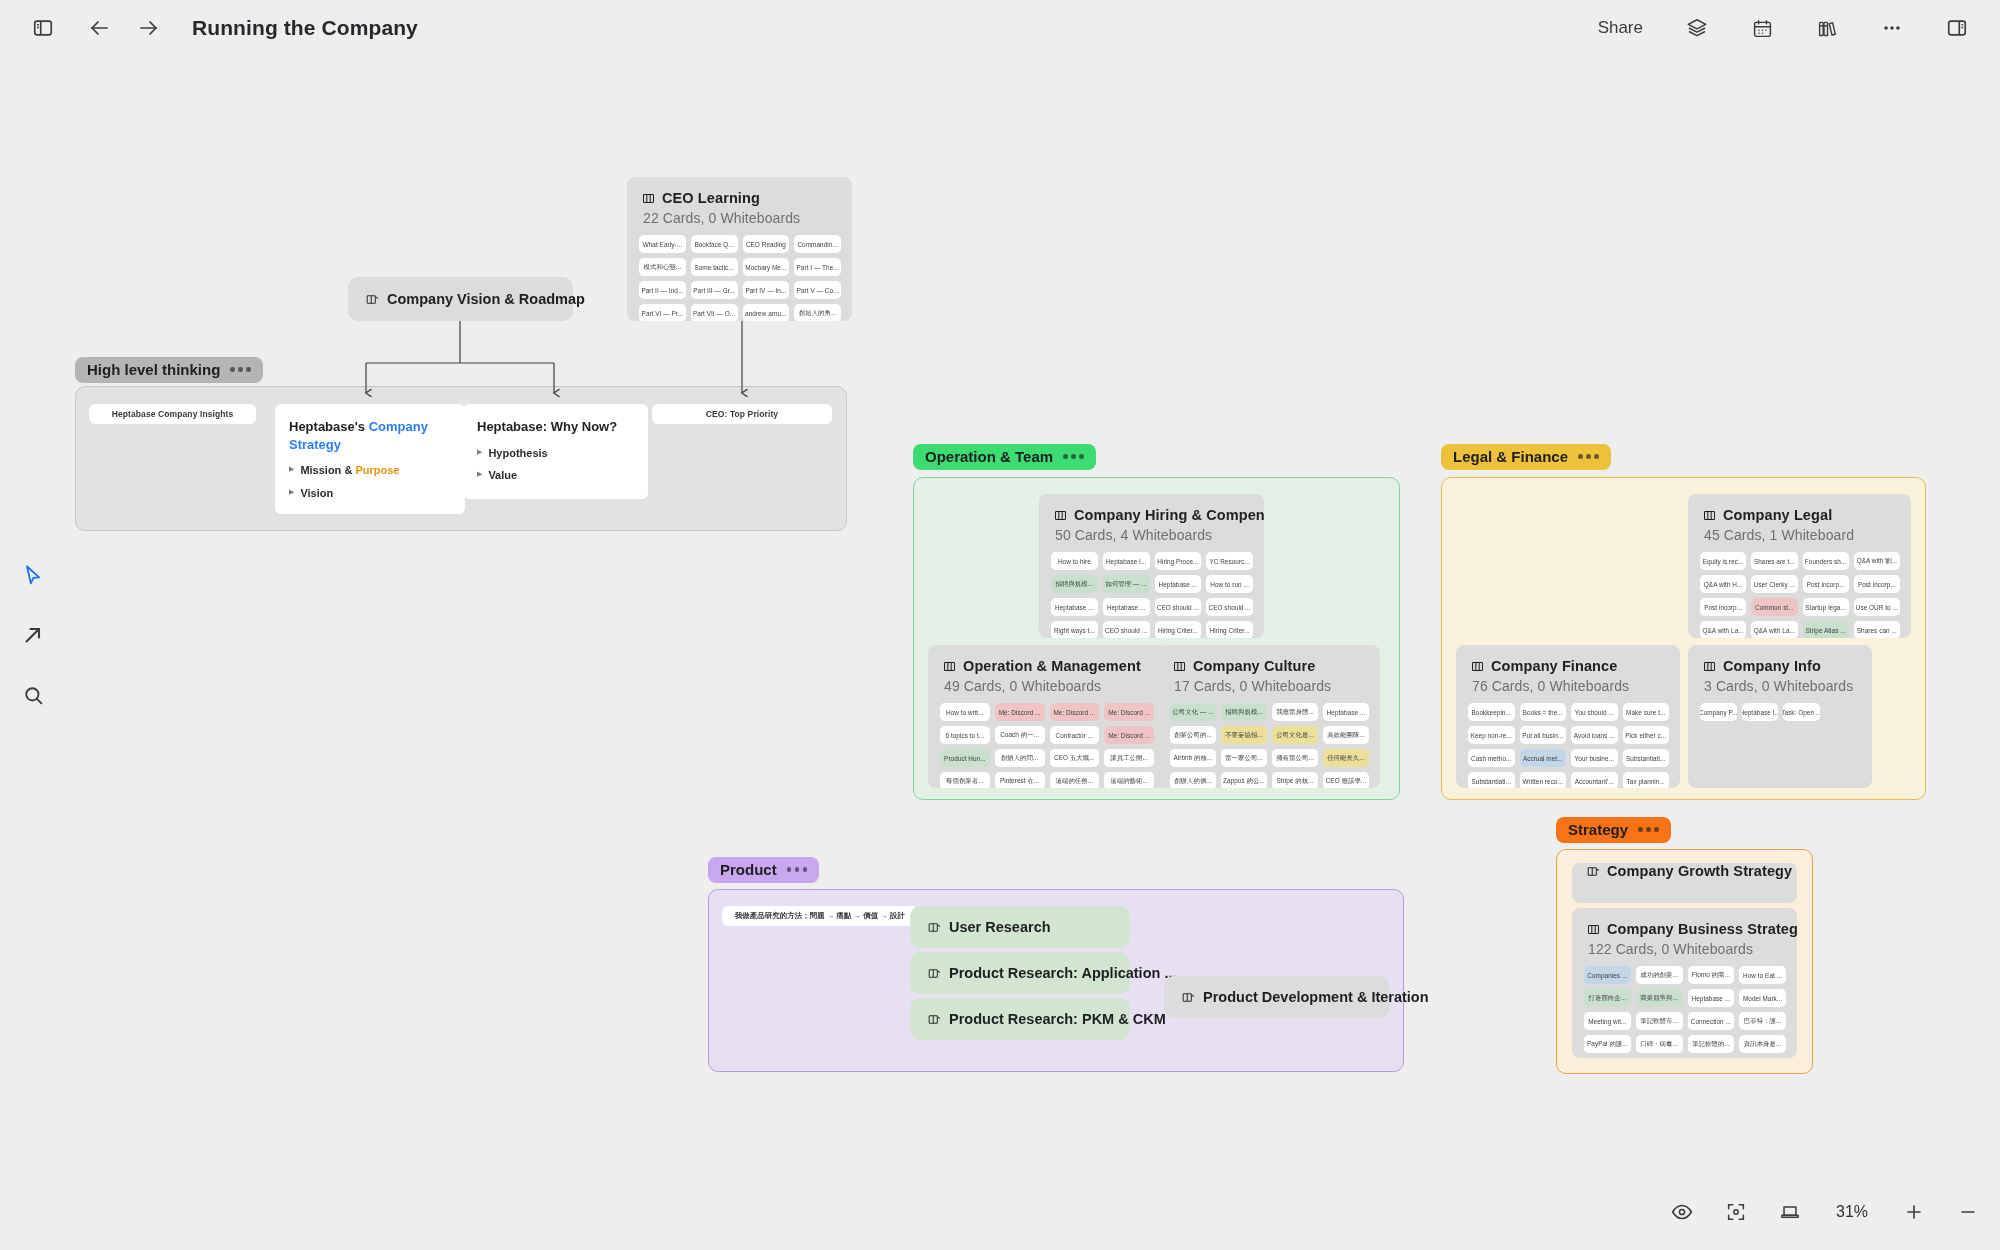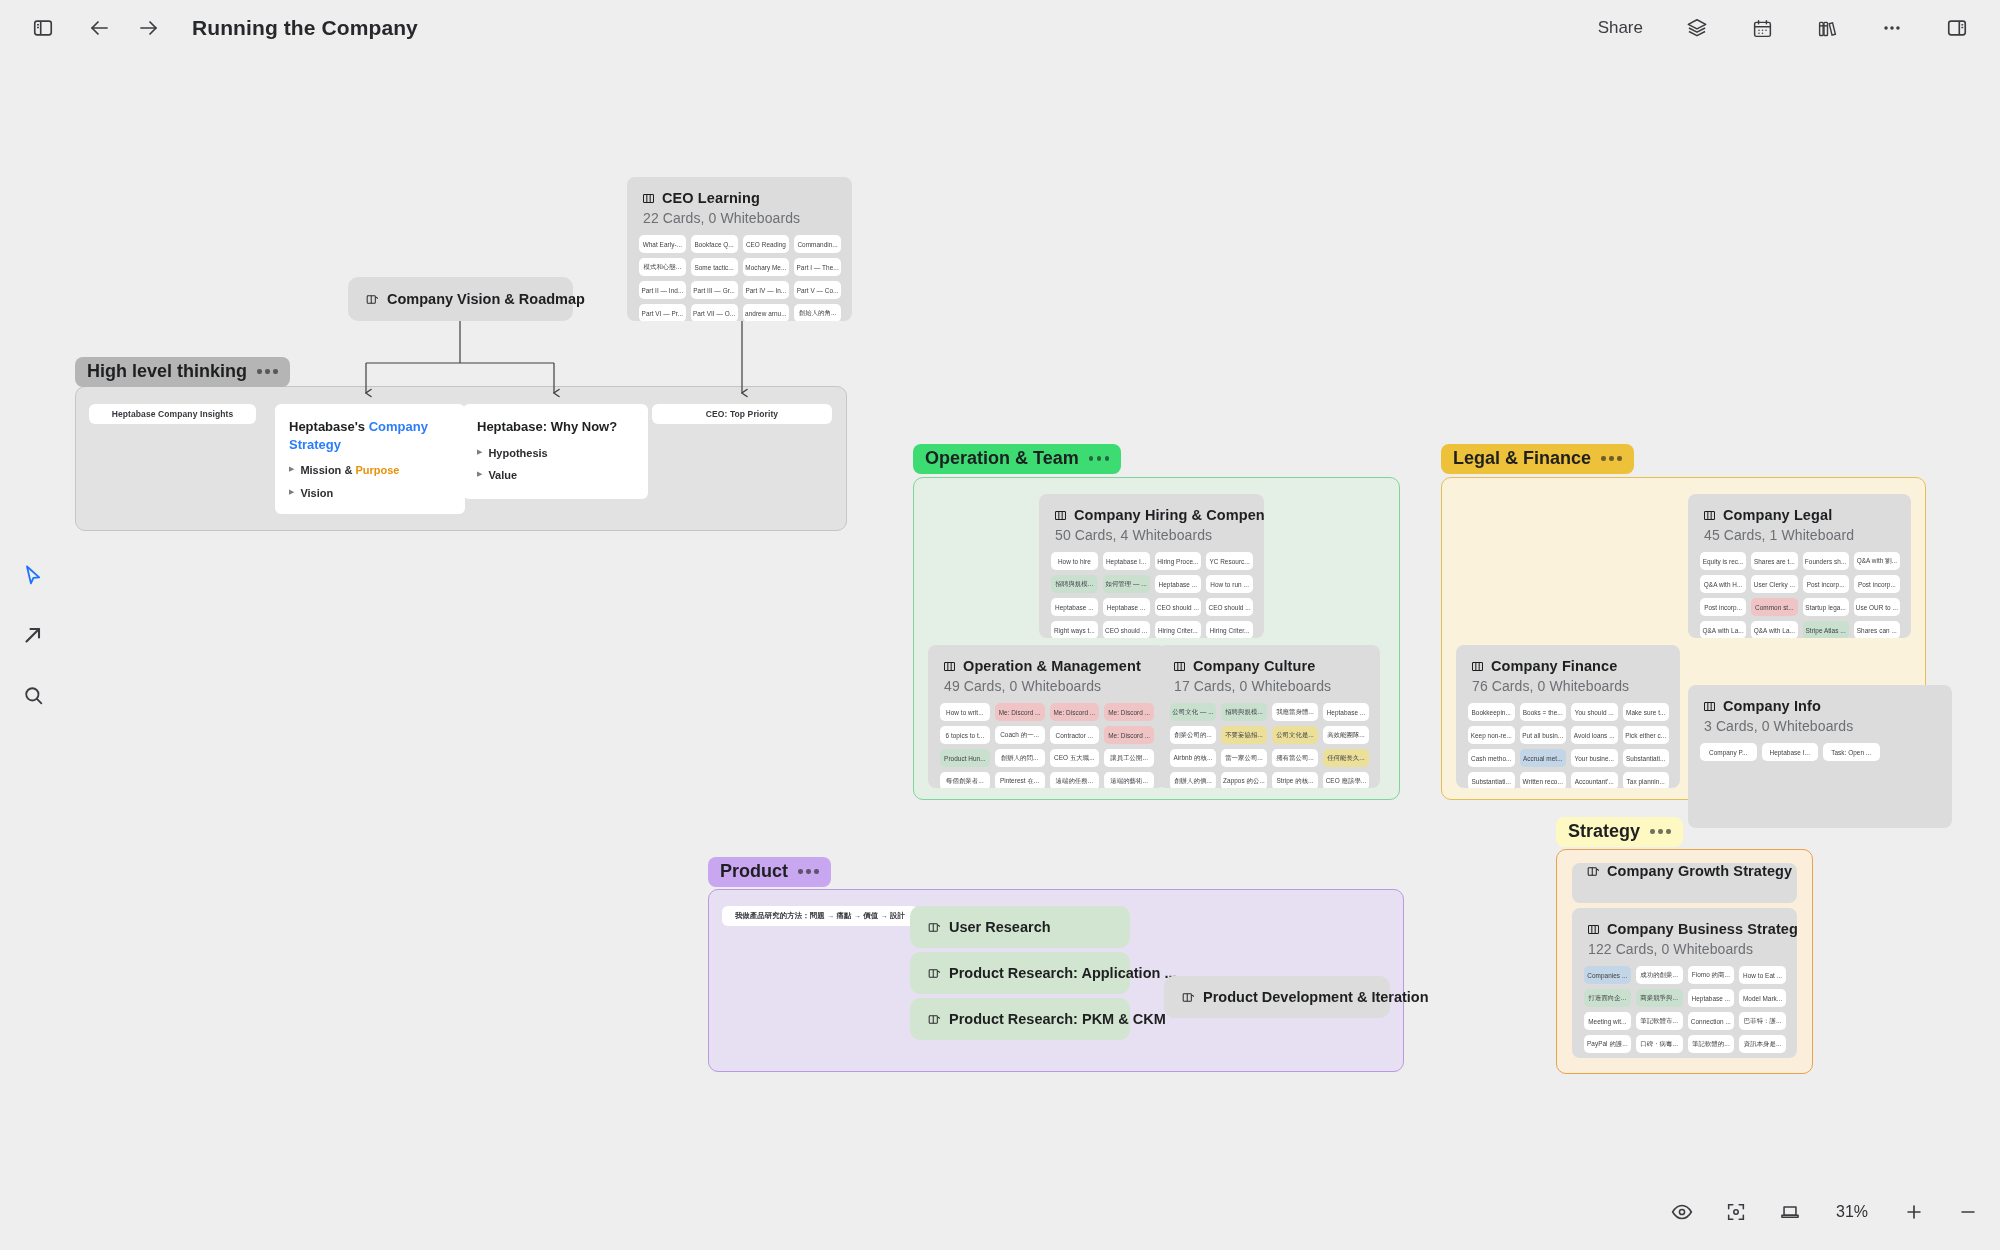--- a/index.html
+++ b/index.html
@@ -45,21 +45,21 @@
   }
   .tool.active { color: #1a73ff; }
 
   
   #canvas { position: absolute; inset: 0; }
 
   
   .group-label {
     position: absolute; display: flex; align-items: center; gap: 10px;
     padding: 4px 12px 5px 12px; border-radius: 8px;
-    font-size: 18px; font-weight: 700; color: #1d1f21; white-space: nowrap;
+    font-size: 15px; font-weight: 700; color: #1d1f21; white-space: nowrap;
     z-index: 6;
   }
   .dots { display: flex; gap: 3.5px; align-items: center; opacity: .62; }
   .dots i { width: 4.5px; height: 4.5px; border-radius: 50%; background: #1d1f21; display: block; }
   .group-box {
     position: absolute; border-radius: 10px; border: 1.3px solid transparent;
   }
 
   
   .sec {
@@ -503,40 +503,40 @@
         <div class="chip blue">Accrual met...</div>
         <div class="chip">Your busine...</div>
         <div class="chip">Substantiati...</div>
         <div class="chip">Substantiati...</div>
         <div class="chip">Written reco...</div>
         <div class="chip">Accountant'...</div>
         <div class="chip">Tax plannin...</div>
       </div>
   </div>
 
-  <div class="sec" style="left:1688px; top:645px; width:264px; height:143px;margin-top:40px;">
+  <div class="sec" style="left:1688px; top:645px; width:184px; height:143px;">
     <div class="sec-title">
       <span class="bicon">
         <svg width="13" height="13" viewBox="0 0 24 24" fill="none" stroke="#1d1f21" stroke-width="1.9">
           <rect x="2.8" y="4.5" width="18.4" height="15" rx="1.6"></rect>
           <line x1="8.9" y1="4.5" x2="8.9" y2="19.5"></line>
             <line x1="15.1" y1="4.5" x2="15.1" y2="19.5"></line>
         </svg>
       </span>
       <span>Company Info</span>
     </div>
     <div class="sec-sub">3 Cards, 0 Whiteboards</div>
     <div class="chipgrid" style="grid-template-columns:repeat(4,1fr); align-content:start;">
         <div class="chip">Company P...</div>
         <div class="chip">Heptabase I...</div>
         <div class="chip">Task: Open ...</div>
       </div>
   </div>
 
-  <div class="group-label" style="left:1556px; top:817px; background:#fef9c3;">
+  <div class="group-label" style="left:1556px; top:817px; background:#f97316;">
     <span>Strategy</span>
     <span class="dots">
         <i></i>
         <i></i>
         <i></i>
       </span>
   </div>
   <div class="group-box" style="left:1556px; top:849px; width:257px; height:225px; background:#fbeedb; border-color:#e9a24a;"></div>
 
   <div class="sec" style="left:1572px; top:863px; width:225px; height:40px; background:#dcdcdc;">

